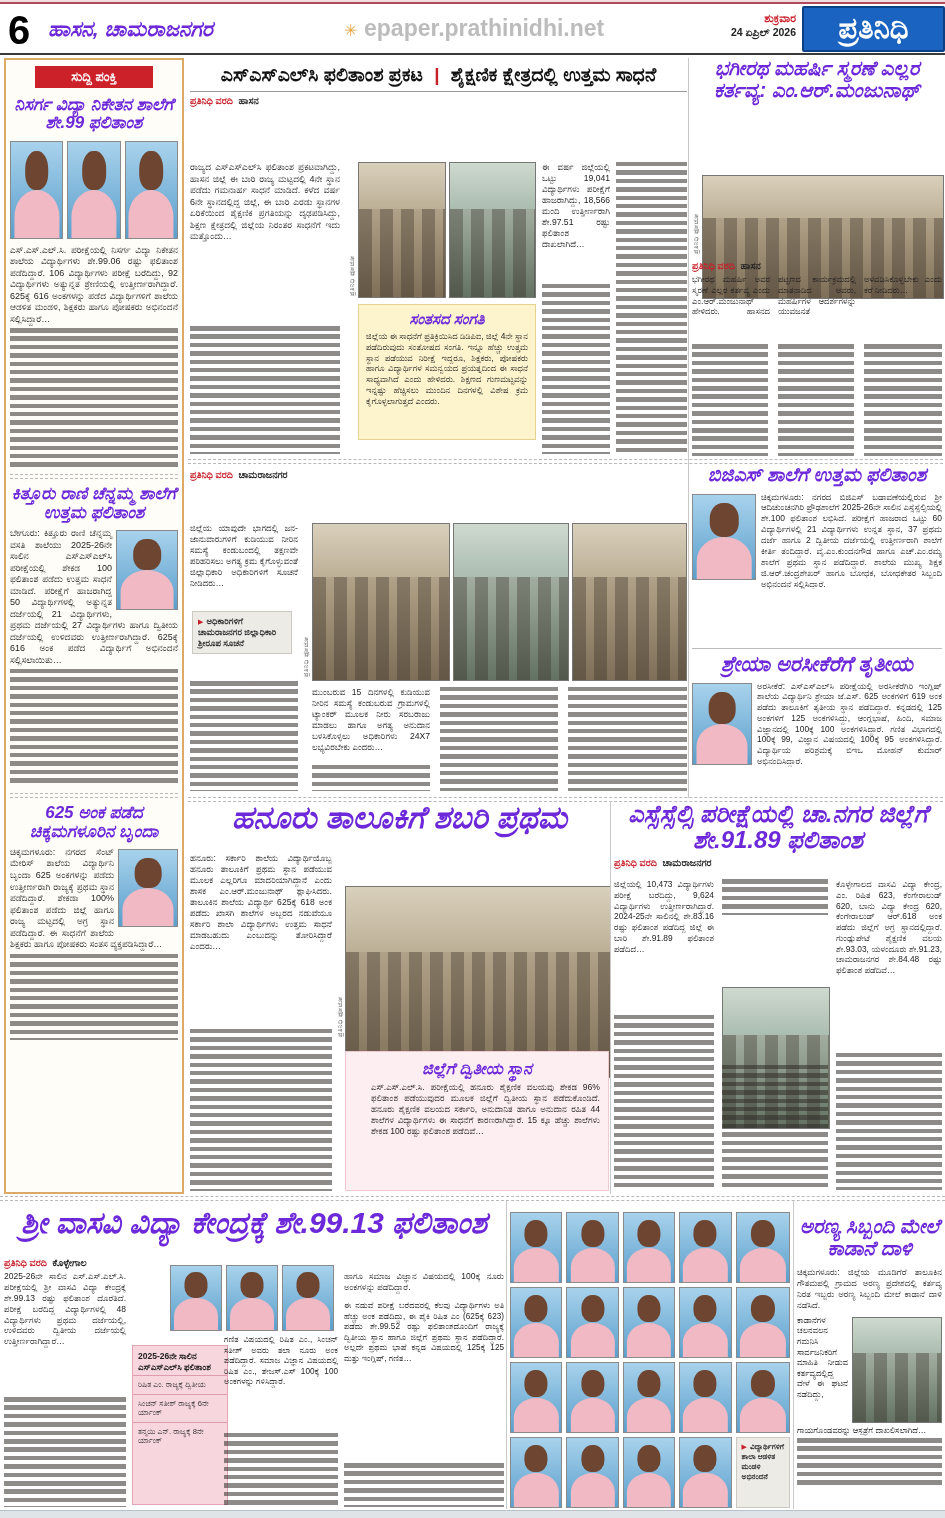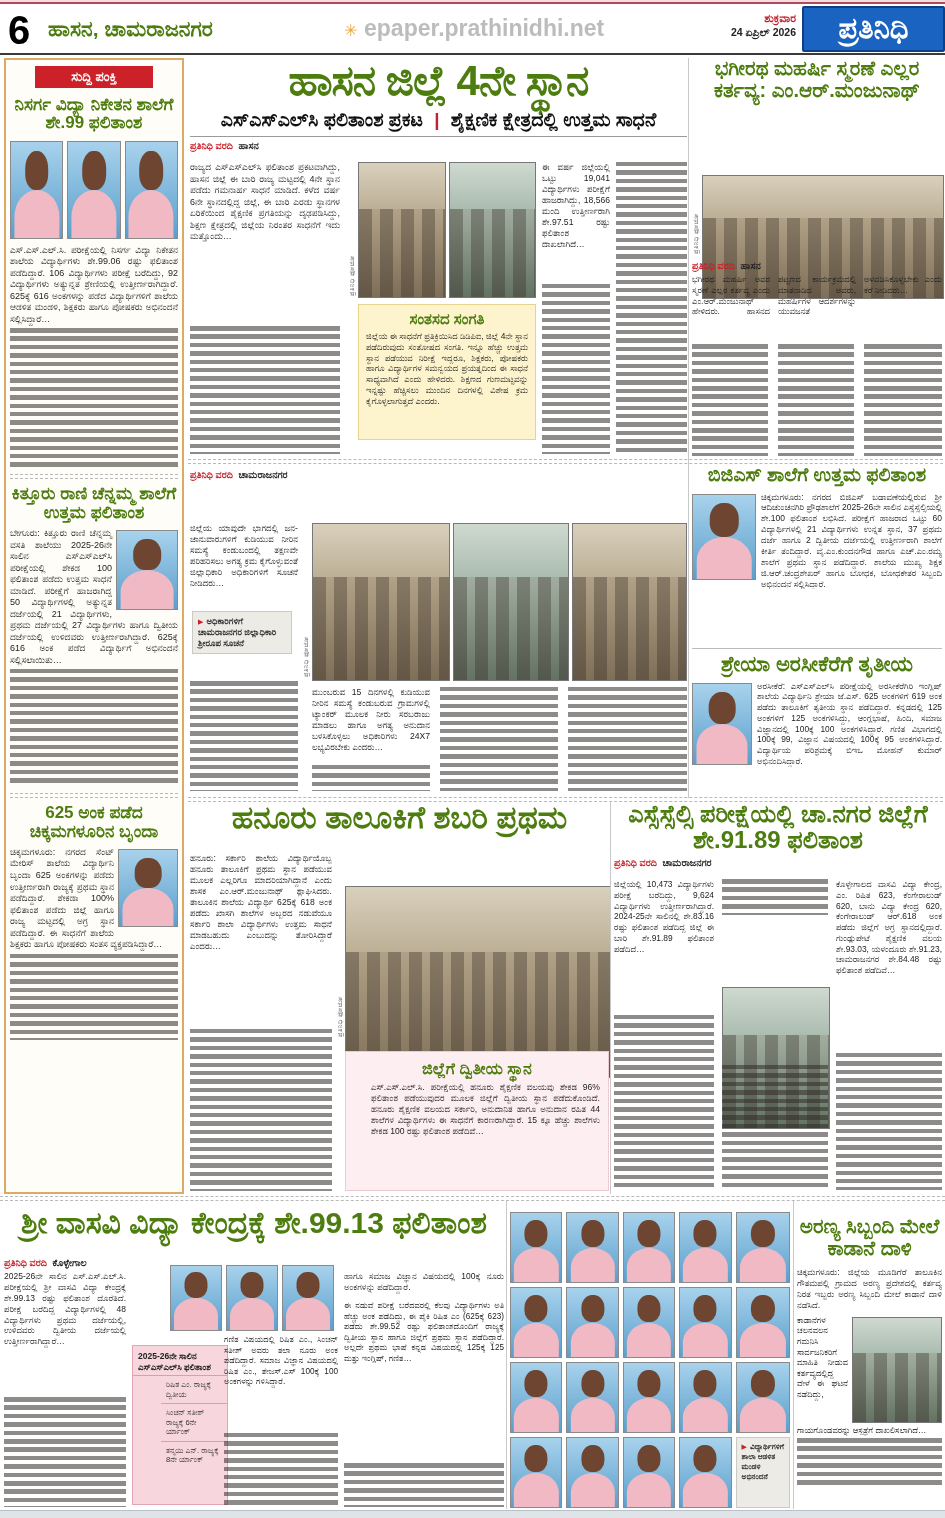--- a/index.html
+++ b/index.html
@@ -1,19 +1,19 @@
 <!DOCTYPE html>
 <html><head>
 <meta charset="utf-8">
 <style>
   html,body{margin:0;padding:0;background:#e9e9e9;}
   body{font-family:"Liberation Sans","DejaVu Sans",sans-serif;color:#111;}
   #page{position:relative;width:945px;height:1518px;margin:0 auto;background:#ffffff;overflow:hidden;}
   .abs{position:absolute;}
-  .hl{font-weight:bold;color:#4d7c0f;line-height:1.08;}
+  .hl{font-weight:bold;color:#6d28d9;line-height:1.08;font-style:italic;}
   .center{text-align:center;}
   .body-t{font-size:9px;line-height:1.28;text-align:justify;color:#1d1d1d;}
   .byline{font-size:9.5px;font-weight:bold;}
   .byline .red{color:#c8202a;}
   .byline .plc{color:#222;margin-left:3px;}
   
   .ft{background-image:repeating-linear-gradient(180deg,rgba(48,44,40,.55) 0 4.5px,transparent 4.5px 8.4px);}
   
   .pt{background:linear-gradient(180deg,#a8d2ec 0%,#5b9fcc 100%);border:1px solid #8a8a8a;position:relative;overflow:hidden;}
   .pt::before{content:"";position:absolute;left:50%;top:10%;width:46%;height:40%;transform:translateX(-50%);background:#6e4530;border-radius:46% 46% 42% 42%;}
@@ -21,21 +21,21 @@
   .gp{background:linear-gradient(180deg,#d9d0bc 0%,#b3a58a 45%,#80715a 100%);border:1px solid #777;position:relative;overflow:hidden;}
   .gp::before{content:"";position:absolute;left:0;right:0;top:34%;bottom:0;background-image:repeating-linear-gradient(90deg,rgba(66,54,44,.45) 0 13px,rgba(120,100,80,.18) 13px 21px);}
   .gp.cool{background:linear-gradient(180deg,#cfd9cf 0%,#9fb3a6 45%,#5f7566 100%);}
   .vcred{writing-mode:vertical-rl;transform:rotate(180deg);font-size:6.5px;color:#555;letter-spacing:.5px;}
   .hsep{border-top:1px dashed #b9b9b9;border-bottom:1px dashed #b9b9b9;height:3px;}
   .vdiv{width:1px;background:#c9c9c9;}
   .notebox{background:#edebe6;border:1px solid #ccc9c2;padding:4px 5px;font-size:8.5px;font-weight:bold;color:#333;line-height:1.3;}
   .notebox .tri{color:#c8202a;font-size:7px;margin-right:3px;}
   .pinkbox{background:#f8d6de;border:1px solid #e3a4b4;}
   .pinkbox .pb-t{font-size:8.5px;font-weight:bold;color:#222;padding:5px 5px 3px;border-bottom:1px solid #de9cae;line-height:1.25;}
-  .pinkbox .pb-i{font-size:7.6px;color:#333;padding:4px 5px;border-bottom:1px solid #de9cae;line-height:1.25;margin-left:28px;}
+  .pinkbox .pb-i{font-size:7.6px;color:#333;padding:4px 5px;border-bottom:1px solid #de9cae;line-height:1.25;}
   .pinkbox .pb-i:last-child{border-bottom:none;}
   .ylbox{background:#fdf3cd;border:1px solid #e6d38e;padding:6px 7px;}
   .rosebox{background:#fdeef1;border:1px solid #f0c8d0;padding:8px 8px;}
   .badge{background:#cc2128;color:#fff;font-weight:bold;font-size:13px;text-align:center;padding:3px 0;}
   .logo{background:#1a63c0;border:2px solid #0d3f85;color:#fff;font-weight:bold;font-size:29px;text-align:center;line-height:40px;border-radius:2px;}
 </style>
 </head>
 <body>
 
 <div id="page">
@@ -77,21 +77,20 @@
 
     <div class="hl center" style="font-size:17px;">625 ಅಂಕ ಪಡೆದ ಚಿಕ್ಕಮಗಳೂರಿನ ಬೃಂದಾ</div>
     <div style="margin-top:6px;overflow:hidden;">
       <div class="pt" style="float:right;width:58px;height:76px;margin:2px 0 2px 4px;"></div>
       <div class="body-t">ಚಿಕ್ಕಮಗಳೂರು: ನಗರದ ಸೆಂಟ್ ಮೇರಿಸ್ ಶಾಲೆಯ ವಿದ್ಯಾರ್ಥಿನಿ ಬೃಂದಾ 625 ಅಂಕಗಳನ್ನು ಪಡೆದು ಉತ್ತೀರ್ಣರಾಗಿ ರಾಜ್ಯಕ್ಕೆ ಪ್ರಥಮ ಸ್ಥಾನ ಪಡೆದಿದ್ದಾರೆ. ಶೇಕಡಾ 100% ಫಲಿತಾಂಶ ಪಡೆದು ಜಿಲ್ಲೆ ಹಾಗೂ ರಾಜ್ಯ ಮಟ್ಟದಲ್ಲಿ ಅಗ್ರ ಸ್ಥಾನ ಪಡೆದಿದ್ದಾರೆ. ಈ ಸಾಧನೆಗೆ ಶಾಲೆಯ ಶಿಕ್ಷಕರು ಹಾಗೂ ಪೋಷಕರು ಸಂತಸ ವ್ಯಕ್ತಪಡಿಸಿದ್ದಾರೆ…</div>
     </div>
     <div class="ft" style="height:86px;margin-top:3px;"></div>
   </div>
 
   <div class="abs" style="left:190px;top:58px;width:497px;height:400px;">
-    <div class="hl center" style="font-size:42px;letter-spacing:-1px;">ಹಾಸನ ಜಿಲ್ಲೆ 4ನೇ ಸ್ಥಾನ</div>
     <div class="center" style="margin-top:6px;font-size:19px;font-weight:bold;">
       <span>ಎಸ್‌ಎಸ್‌ಎಲ್‌ಸಿ ಫಲಿತಾಂಶ ಪ್ರಕಟ</span>
       <span style="color:#c8202a;margin:0 6px;">|</span>
       <span>ಶೈಕ್ಷಣಿಕ ಕ್ಷೇತ್ರದಲ್ಲಿ ಉತ್ತಮ ಸಾಧನೆ</span>
     </div>
     <div style="margin-top:5px;height:1px;background:#9a9a9a;"></div>
     <div class="byline" style="margin-top:3px;">
       <span class="red">ಪ್ರತಿನಿಧಿ ವರದಿ</span>
       <span class="plc">ಹಾಸನ</span>
     </div>

